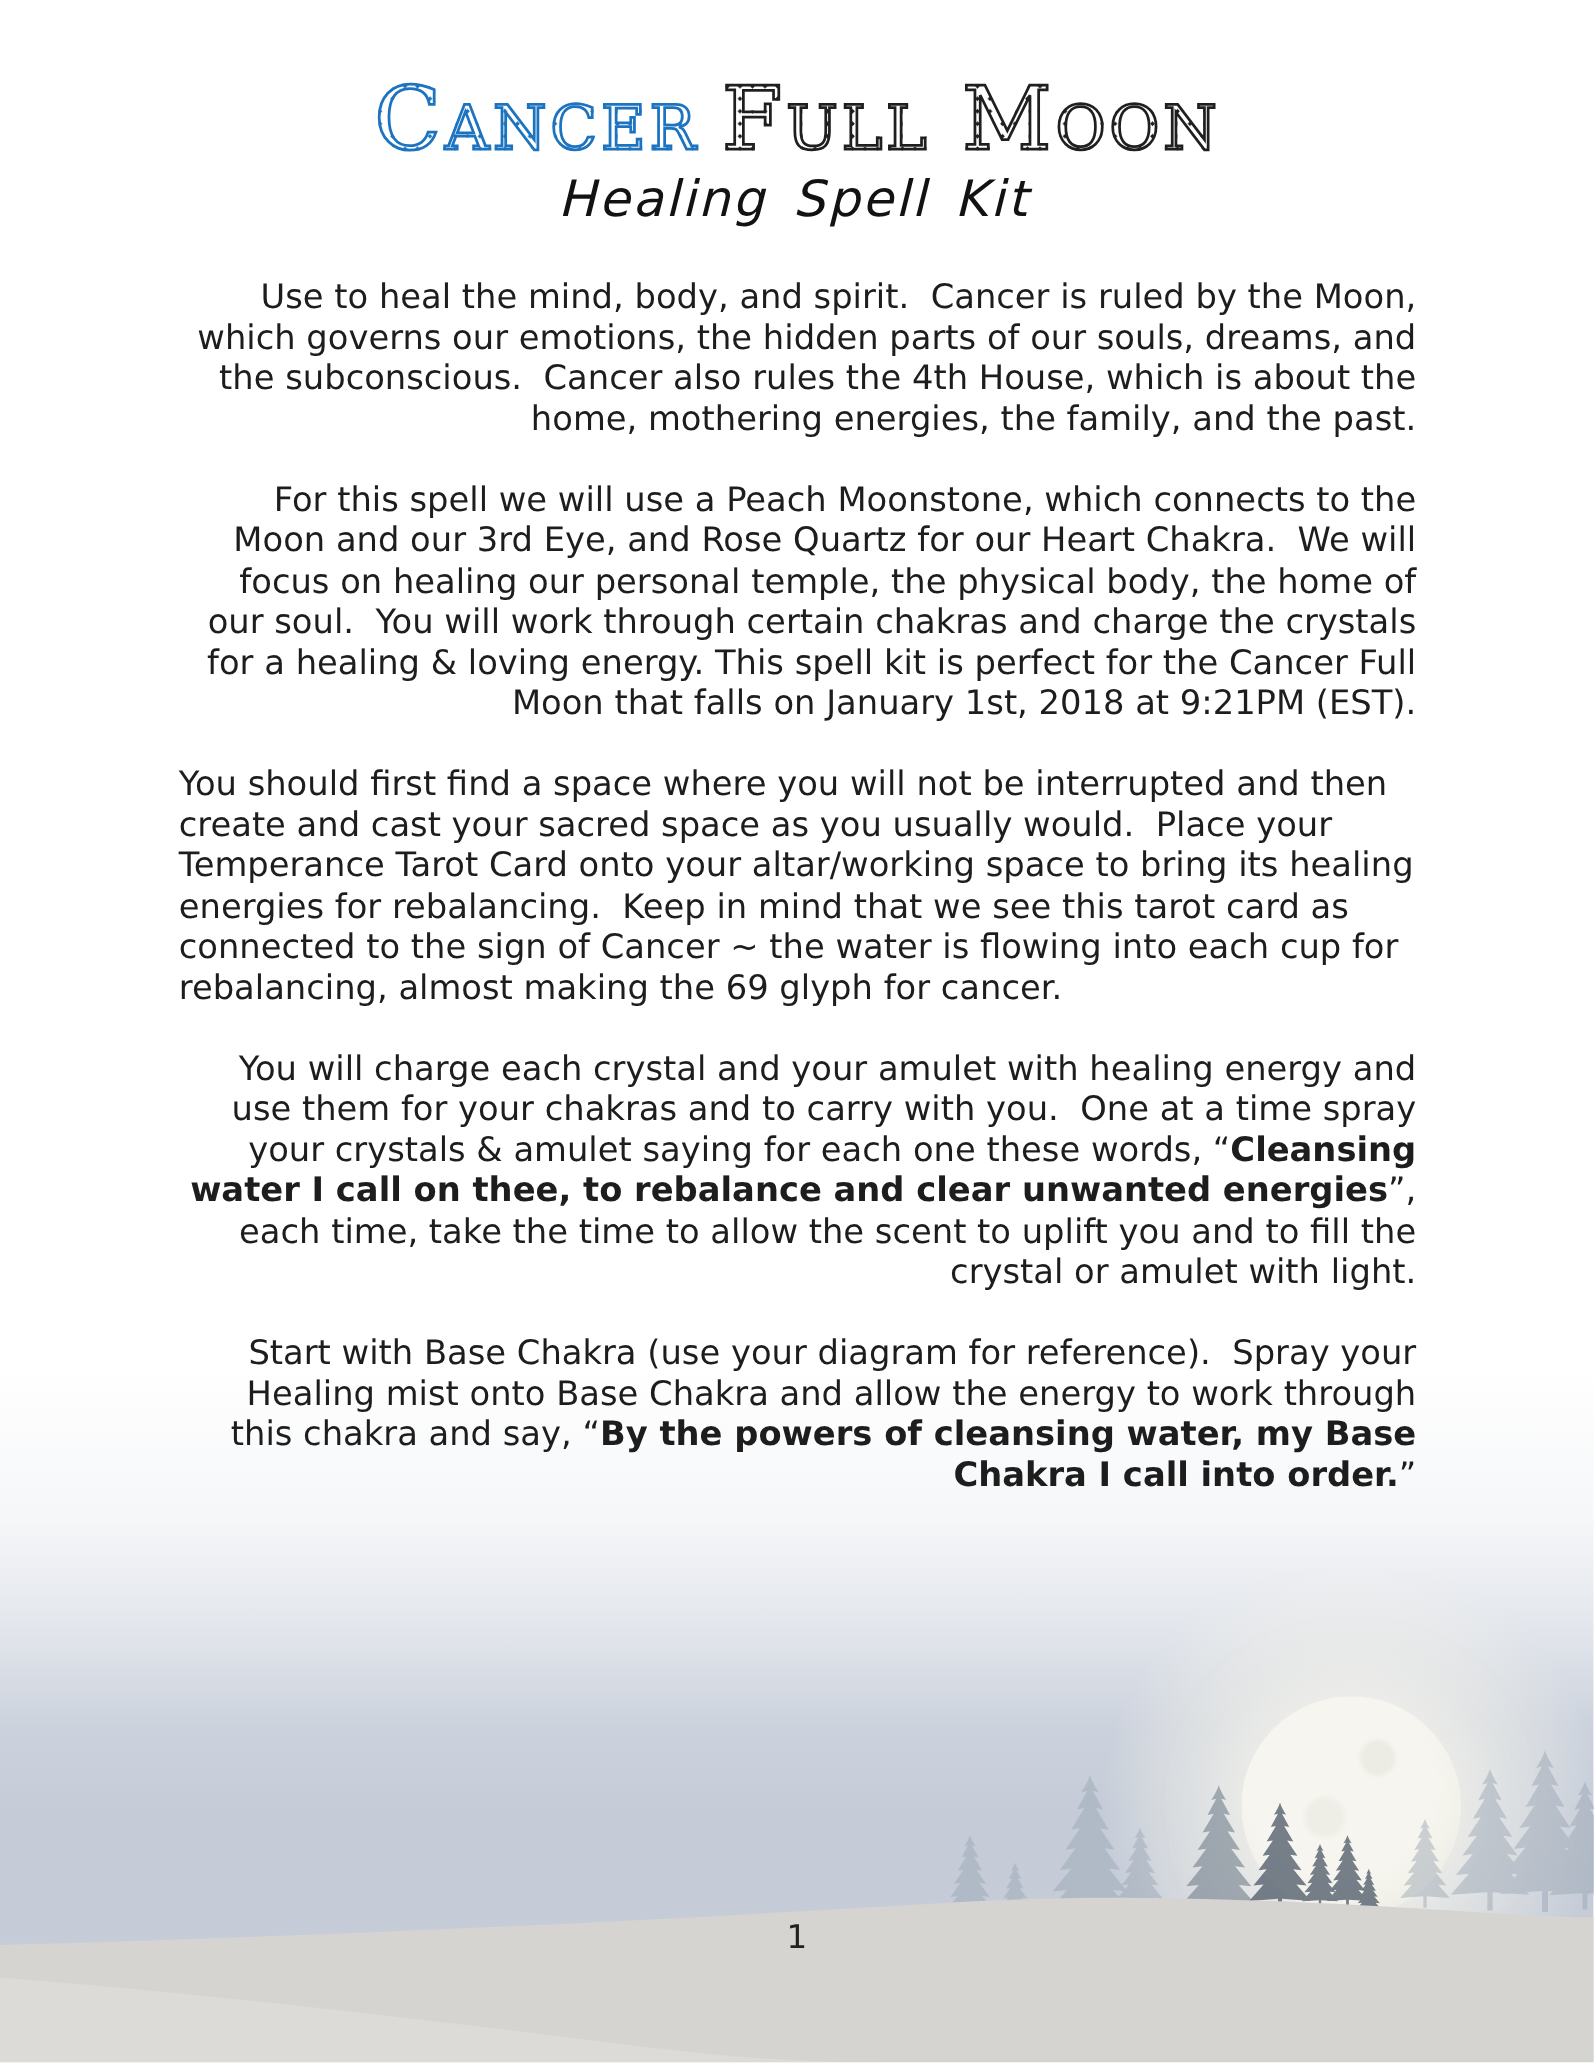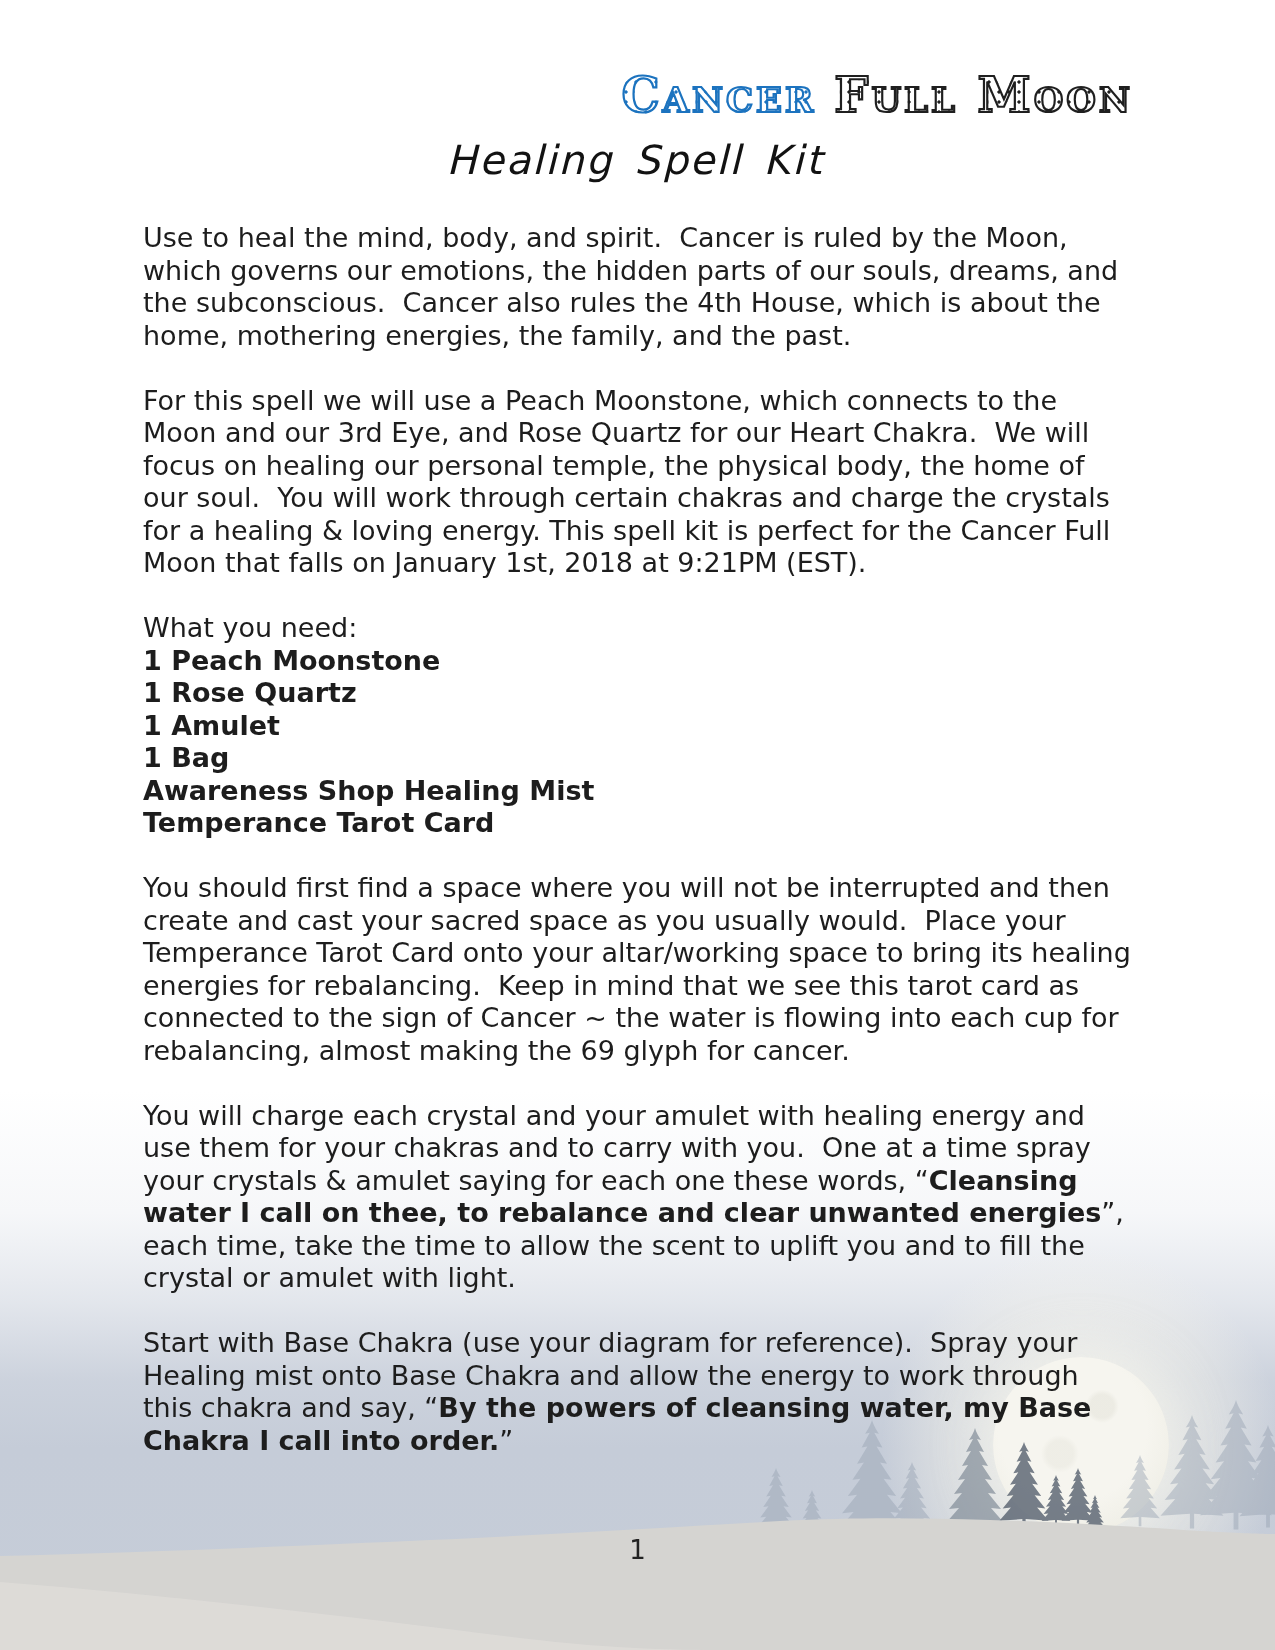--- a/index.html
+++ b/index.html
@@ -25,33 +25,33 @@
   .moon{position:absolute;left:993px;top:267px;width:176px;height:176px;border-radius:50%;
     background:
       radial-gradient(circle at 62% 28%, rgba(214,213,201,0.30) 0 7%, rgba(214,213,201,0) 10%),
       radial-gradient(circle at 38% 55%, rgba(216,215,204,0.25) 0 9%, rgba(216,215,204,0) 13%),
       radial-gradient(circle at 45% 40%, #f6f5ef 52%, #f0efe7 76%, #e9e8dc 90%, rgba(233,232,220,0.55) 100%);
     box-shadow:0 0 42px 16px rgba(244,243,236,0.5);}
   .trees,.hill{position:absolute;left:0;top:0;}
 
   
   .content{position:relative;z-index:2;padding:38px 142px 0 143px;}
-  .title{margin:14px 0 0;text-align:right;font-weight:bold;
+  .title{margin:14px 0 0;text-align:center;font-weight:normal;
     font-family:"DejaVu Serif", serif;font-variant:small-caps;
-    font-size:48px;line-height:86px;letter-spacing:3px;white-space:nowrap;}
+    font-size:70px;line-height:86px;letter-spacing:3px;white-space:nowrap;}
   .tword{color:transparent;-webkit-text-stroke:2.2px #1c73bf;
     background-image:radial-gradient(#1c73bf 1.5px, transparent 1.7px);
     background-size:10px 10px;-webkit-background-clip:text;background-clip:text;}
   .tword.black{-webkit-text-stroke:2.2px #1f1f1f;
     background-image:radial-gradient(#1f1f1f 1.5px, transparent 1.7px);margin-left:18px;}
   .subtitle{margin:0 0 40px;text-align:center;font-style:italic;
     font-size:40px;line-height:44px;letter-spacing:2px;word-spacing:7px;
     color:#121212;transform:skewX(-3deg);}
   .para, .line{font-size:27px;line-height:32.5px;color:#1d1d1d;white-space:pre-wrap;}
-  .para{margin:0 0 32.5px;}
+  .para{margin:0 0 32.5px;text-align:right;}
   .blockgroup{margin:0 0 32.5px;}
   .line.bold, b{font-weight:bold;}
 
   .pagenum{position:absolute;left:0;right:0;top:1536px;z-index:3;text-align:center;
     font-size:26px;line-height:28px;color:#222222;}
 </style>
 </head>
 <body>
 
 <div class="page">
@@ -92,29 +92,20 @@
   </div>
 
   <div class="content">
     <h1 class="title"><span class="tword">Cancer</span><span class="tword black">Full Moon</span></h1>
     <div class="subtitle">Healing Spell Kit</div>
 
     <p class="para">Use to heal the mind, body, and spirit.  Cancer is ruled by the Moon, which governs our emotions, the hidden parts of our souls, dreams, and the subconscious.  Cancer also rules the 4th House, which is about the home, mothering energies, the family, and the past.</p>
 
     <p class="para">For this spell we will use a Peach Moonstone, which connects to the Moon and our 3rd Eye, and Rose Quartz for our Heart Chakra.  We will focus on healing our personal temple, the physical body, the home of our soul.  You will work through certain chakras and charge the crystals for a healing &amp; loving energy. This spell kit is perfect for the Cancer Full Moon that falls on January 1st, 2018 at 9:21PM (EST).</p>
 
-    <div class="blockgroup">
-      <div class="line">What you need:</div>
-      <div class="line bold">1 Peach Moonstone</div>
-      <div class="line bold">1 Rose Quartz</div>
-      <div class="line bold">1 Amulet</div>
-      <div class="line bold">1 Bag</div>
-      <div class="line bold">Awareness Shop Healing Mist</div>
-      <div class="line bold">Temperance Tarot Card</div>
-    </div>
 
     <div class="blockgroup">
       <div class="line">You should first find a space where you will not be interrupted and then create and cast your sacred space as you usually would.  Place your Temperance Tarot Card onto your altar/working space to bring its healing energies for rebalancing.  Keep in mind that we see this tarot card as connected to the sign of Cancer ~ the water is flowing into each cup for rebalancing, almost making the 69 glyph for cancer.</div>
     </div>
 
     <p class="para"><span>You will charge each crystal and your amulet with healing energy and use them for your chakras and to carry with you.  One at a time spray your crystals &amp; amulet saying for each one these words, “</span><b>Cleansing water I call on thee, to rebalance and clear unwanted energies</b><span>”, each time, take the time to allow the scent to uplift you and to fill the crystal or amulet with light.</span></p>
 
     <p class="para"><span>Start with Base Chakra (use your diagram for reference).  Spray your Healing mist onto Base Chakra and allow the energy to work through this chakra and say, “</span><b>By the powers of cleansing water, my Base Chakra I call into order.</b><span>”</span></p>
   </div>
 

